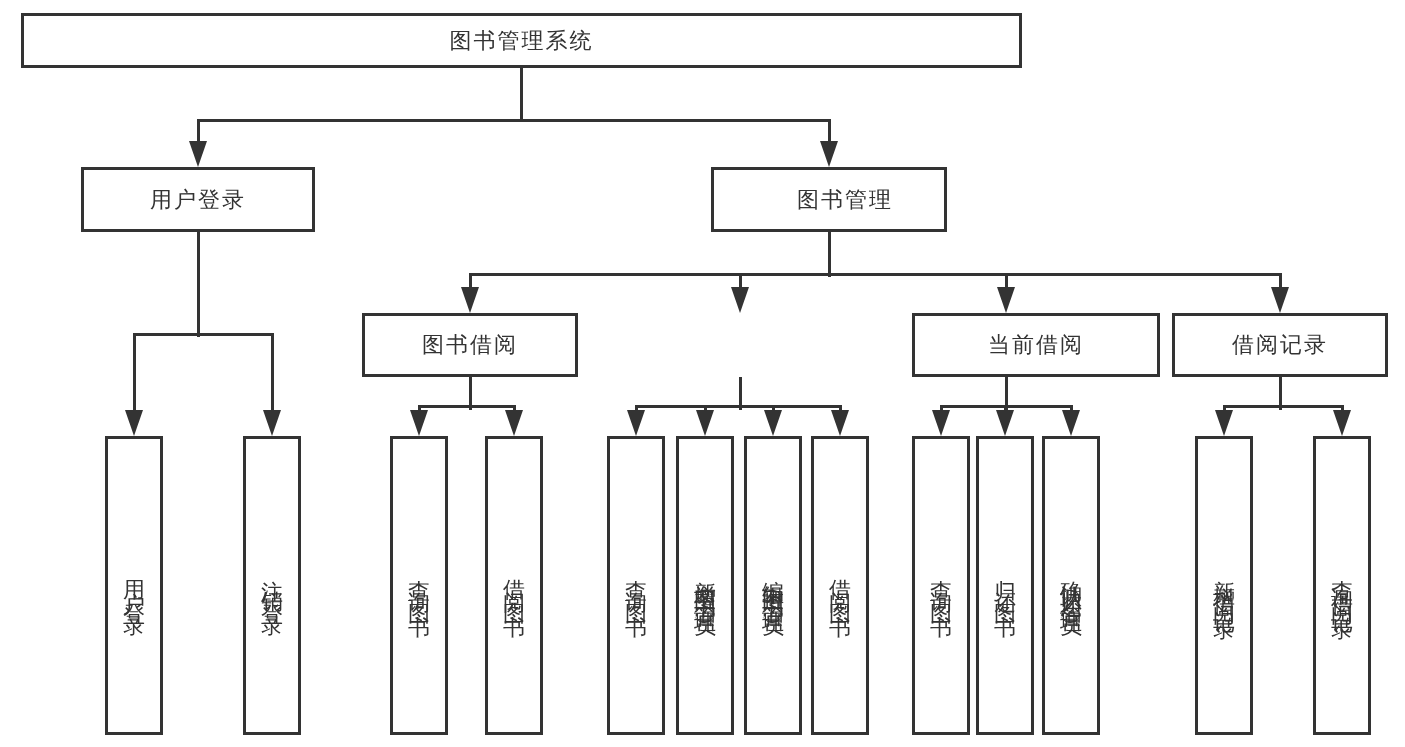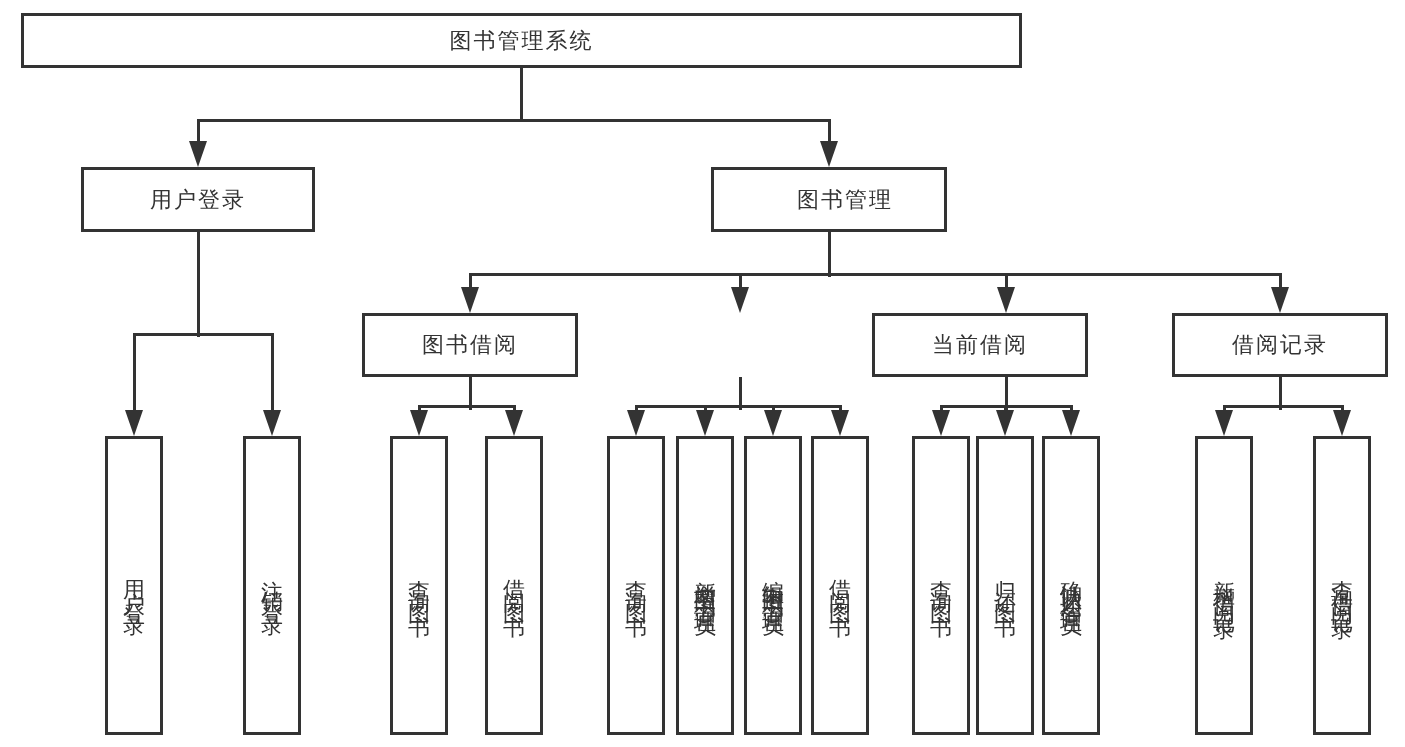--- a/index.html
+++ b/index.html
@@ -52,21 +52,21 @@
 <body>
 
 <div id="stage">
 
   <div class="box" style="left:21px;top:13px;width:1001px;height:55px;">图书管理系统</div>
 
   <div class="box" style="left:81px;top:167px;width:234px;height:65px;">用户登录</div>
   <div class="box" style="left:711px;top:167px;width:236px;height:65px;padding-left:32px;">图书管理</div>
 
   <div class="box" style="left:362px;top:313px;width:216px;height:64px;">图书借阅</div>
-  <div class="box" style="left:872px;top:313px;width:216px;height:64px;">当前借阅</div>
+  <div class="box" style="left:912px;top:313px;width:248px;height:64px;">当前借阅</div>
   <div class="box" style="left:1172px;top:313px;width:216px;height:64px;">借阅记录</div>
 
   <div class="box vbox" style="left:105px;top:436px;width:58px;height:299px;">用户登录</div>
   <div class="box vbox" style="left:243px;top:436px;width:58px;height:299px;">注销登录</div>
 
   <div class="box vbox" style="left:390px;top:436px;width:58px;height:299px;">查询图书</div>
   <div class="box vbox" style="left:485px;top:436px;width:58px;height:299px;">借阅图书</div>
 
   <div class="box vbox" style="left:607px;top:436px;width:58px;height:299px;">查询图书</div>
   <div class="box vbox tight" style="left:676px;top:436px;width:58px;height:299px;">新增图书（管理员）</div>

